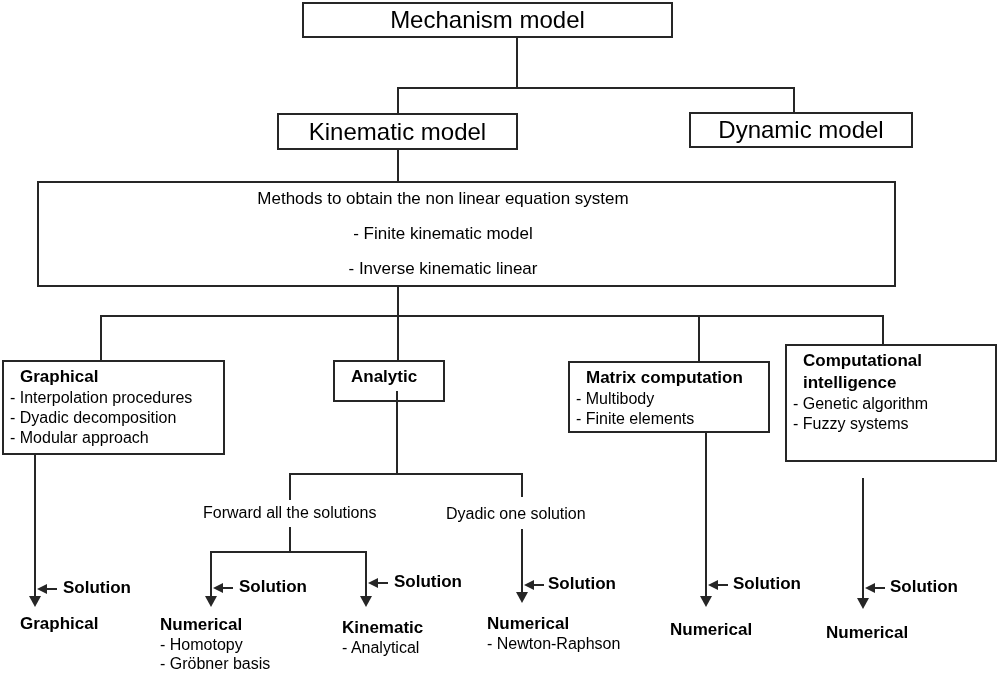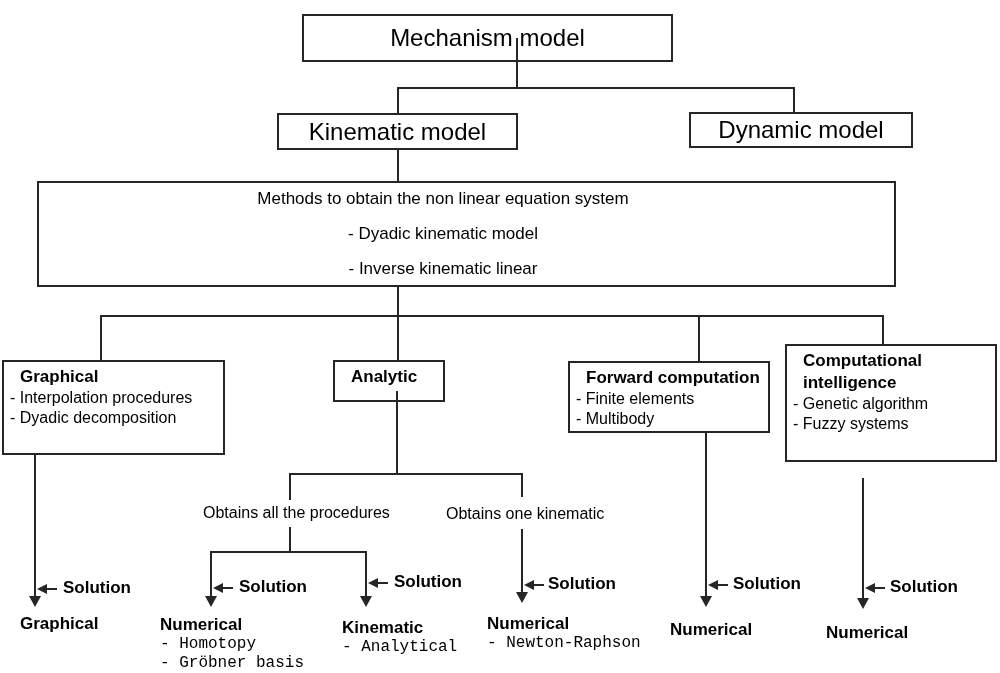--- a/index.html
+++ b/index.html
@@ -18,86 +18,87 @@
   .arrow-down{position:absolute;width:0;height:0;
     border-left:6px solid transparent;border-right:6px solid transparent;
     border-top:11px solid #262626;}
   .arrow-left{position:absolute;width:0;height:0;
     border-top:5px solid transparent;border-bottom:5px solid transparent;
     border-right:10px solid #262626;}
   .listbox{padding:4px 4px 4px 6px;font-size:16px;line-height:20px;}
   .listbox .bt{font-weight:bold;font-size:17px;line-height:22px;margin-left:10px;}
   .outcome{position:absolute;}
   .outcome .bt{font-weight:bold;font-size:17px;line-height:20px;}
-  .outcome .it{font-size:16px;line-height:19px;font-family:Liberation Mono, monospace;}
+  .outcome .it{font-size:16px;line-height:19px;}
 </style>
 </head>
 <body>
 
 <div id="canvas">
 
-  <div class="box titlebox" style="left:302px;top:2px;width:371px;height:48px;margin-top:12px;">
+  <div class="box titlebox" style="left:302px;top:2px;width:371px;height:36px;">
     <span>Mechanism model</span>
   </div>
 
   <div class="line" style="left:516px;top:38px;width:2px;height:50px;"></div>
   <div class="line" style="left:397px;top:87px;width:398px;height:2px;"></div>
   <div class="line" style="left:397px;top:87px;width:2px;height:26px;"></div>
   <div class="line" style="left:793px;top:87px;width:2px;height:25px;"></div>
 
   <div class="box titlebox" style="left:277px;top:113px;width:241px;height:37px;text-align:center;">
     <span>Kinematic model</span>
   </div>
   <div class="box titlebox" style="left:689px;top:112px;width:224px;height:36px;">
     <span>Dynamic model</span>
   </div>
 
   <div class="line" style="left:397px;top:150px;width:2px;height:31px;"></div>
 
   <div class="box" style="left:37px;top:181px;width:859px;height:106px;"></div>
   <div class="lbl ctr f17" style="left:37px;top:189px;width:812px;">Methods to obtain the non linear equation system</div>
-  <div class="lbl ctr f17" style="left:37px;top:224px;width:812px;">- Dyadic kinematic model</div>
+  <div class="lbl ctr f17" style="left:37px;top:224px;width:812px;">- Finite kinematic model</div>
   <div class="lbl ctr f17" style="left:37px;top:259px;width:812px;">- Inverse kinematic linear</div>
 
   <div class="line" style="left:397px;top:287px;width:2px;height:29px;"></div>
   <div class="line" style="left:100px;top:315px;width:784px;height:2px;"></div>
   <div class="line" style="left:100px;top:315px;width:2px;height:45px;"></div>
   <div class="line" style="left:397px;top:315px;width:2px;height:45px;"></div>
   <div class="line" style="left:698px;top:315px;width:2px;height:46px;"></div>
   <div class="line" style="left:882px;top:315px;width:2px;height:45px;"></div>
 
   <div class="box listbox" style="left:2px;top:360px;width:223px;height:95px;">
     <div class="bt">Graphical</div>
     <div>- Interpolation procedures</div>
     <div>- Dyadic decomposition</div>
+    <div>- Modular approach</div>
   </div>
 
   <div class="box listbox" style="left:333px;top:360px;width:112px;height:42px;padding-top:4px;">
     <div class="bt">Analytic</div>
   </div>
 
   <div class="box listbox" style="left:568px;top:361px;width:202px;height:72px;">
-    <div class="bt">Forward computation</div>
+    <div class="bt">Matrix computation</div>
+    <div>- Multibody</div>
     <div>- Finite elements</div>
-    <div>- Multibody</div>
   </div>
 
   <div class="box listbox" style="left:785px;top:344px;width:212px;height:118px;">
     <div class="bt" style="width:130px;white-space:normal;">Computational intelligence</div>
     <div>- Genetic algorithm</div>
     <div>- Fuzzy systems</div>
   </div>
 
   <div class="line" style="left:396px;top:391px;width:2px;height:83px;"></div>
   <div class="line" style="left:289px;top:473px;width:234px;height:2px;"></div>
   <div class="line" style="left:289px;top:473px;width:2px;height:27px;"></div>
   <div class="line" style="left:521px;top:473px;width:2px;height:24px;"></div>
 
-  <div class="lbl f16" style="left:203px;top:504px;">Obtains all the procedures</div>
-  <div class="lbl f16" style="left:446px;top:505px;">Obtains one kinematic</div>
+  <div class="lbl f16" style="left:203px;top:504px;">Forward all the solutions</div>
+  <div class="lbl f16" style="left:446px;top:505px;">Dyadic one solution</div>
 
   <div class="line" style="left:289px;top:527px;width:2px;height:26px;"></div>
   <div class="line" style="left:210px;top:551px;width:157px;height:2px;"></div>
 
   <div class="line" style="left:34px;top:455px;width:2px;height:143px;"></div>
   <div class="arrow-down" style="left:29px;top:596px;"></div>
 
   <div class="line" style="left:210px;top:551px;width:2px;height:47px;"></div>
   <div class="arrow-down" style="left:205px;top:596px;"></div>
 

